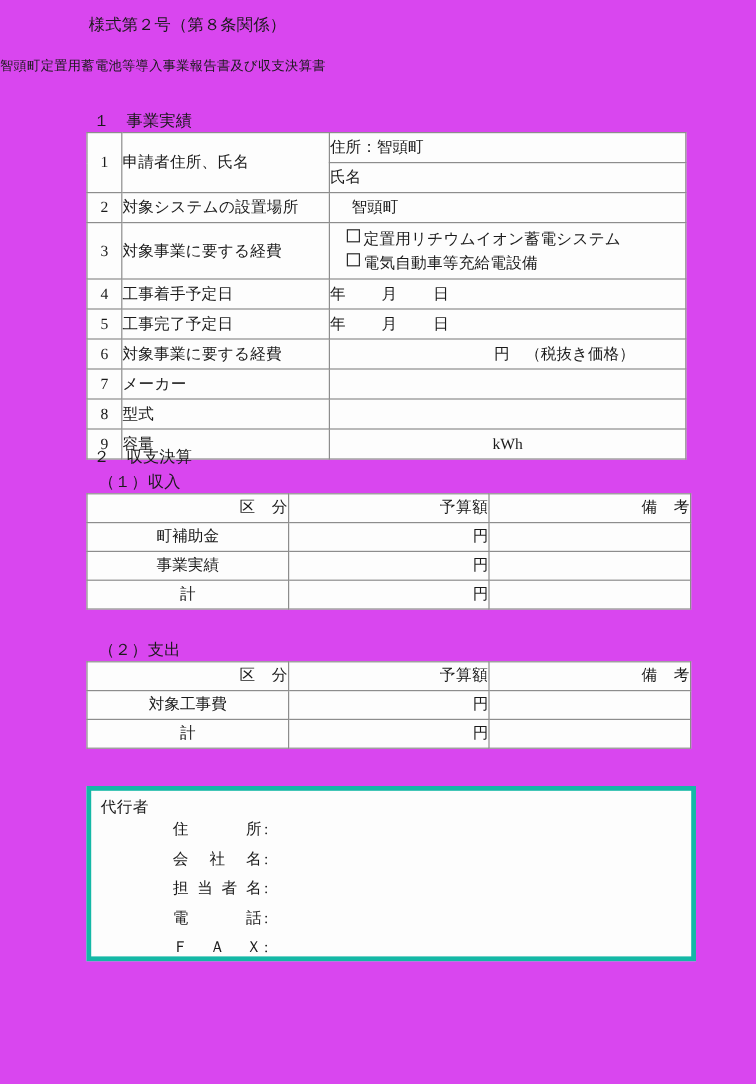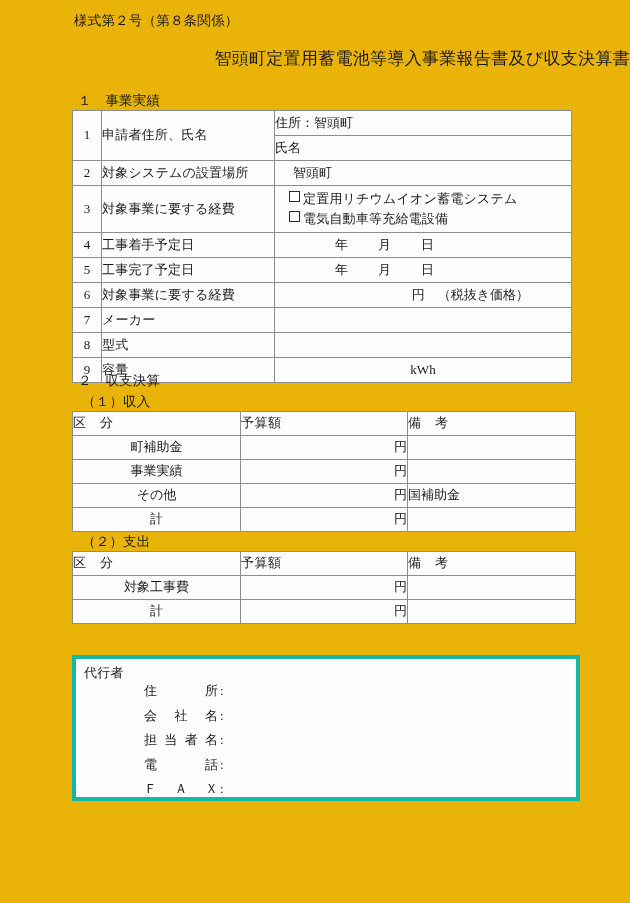--- a/index.html
+++ b/index.html
@@ -12,39 +12,39 @@
     height: 903px;
     font-family: "Liberation Serif", "DejaVu Serif", serif;
     color: #1a1a1a;
     position: relative;
     overflow: hidden;
   }
   .page {
     position: relative;
     width: 630px;
     height: 903px;
-    background: #eab308;
+    background: #d946ef;
   }
 
   
   .form-no {
     position: absolute;
     left: 74px;
     top: 12px;
     font-size: 13.5px;
     letter-spacing: 0.2px;
     white-space: nowrap;
   }
   .doc-title {
     position: absolute;
     left: 0;
     top: 47px;
     width: 630px;
-    text-align: right;
-    font-size: 17px;
+    text-align: left;
+    font-size: 11px;
     letter-spacing: 0.3px;
     white-space: nowrap;
   }
   .section-head {
     position: absolute;
     font-size: 13.5px;
     letter-spacing: 0.2px;
     white-space: nowrap;
   }
   .sec1 { left: 78px; top: 92px; }
@@ -83,40 +83,40 @@
     white-space: nowrap;
   }
   .t1-val {
     padding-left: 8px;
     font-size: 13px;
     white-space: nowrap;
   }
   .t1-val.indent { padding-left: 18px; }
   .t1-val.center { text-align: center; padding-left: 0; }
   .t1-val.right-ish { text-align: right; padding-right: 42px; }
-  .t1-val.dateline { padding-left: 60px; }
+  .t1-val.dateline { }
   .cb { letter-spacing: 0.2px; font-family: Liberation Serif, serif; }
   .cb .box {
     display: inline-block;
     width: 9px;
     height: 9px;
     border: 1px solid #2b2b2b;
     margin-right: 3px;
     vertical-align: 1px;
   }
   .sp-date { display: inline-block; width: 30px; }
 
   
   #t2 { left: 72px; top: 411px; width: 500px; }
   #t3 { left: 72px; top: 551px; width: 500px; }
   #t2 td, #t3 td { height: 23px; }
   .c-kubun   { width: 167px; text-align: center; }
   .c-yosan   { width: 166px; }
   .c-biko    { width: 167px; }
-  .hd { text-align: left; letter-spacing: 0.5px; }
+  .hd { text-align: right; letter-spacing: 0.5px; }
   .money { text-align: right; padding-right: 10px; }
   .note  { text-align: left; padding-left: 8px; }
 
   
   #agent-box {
     position: absolute;
     left: 72px;
     top: 655px;
     width: 500px;
     height: 138px;
@@ -246,25 +246,20 @@
         <td class="c-kubun">町補助金</td>
         <td class="c-yosan money">円</td>
         <td class="c-biko note"></td>
       </tr>
       <tr>
         <td class="c-kubun">事業実績</td>
         <td class="c-yosan money">円</td>
         <td class="c-biko note"></td>
       </tr>
       <tr>
-        <td class="c-kubun">その他</td>
-        <td class="c-yosan money">円</td>
-        <td class="c-biko note">国補助金</td>
-      </tr>
-      <tr>
         <td class="c-kubun">計</td>
         <td class="c-yosan money">円</td>
         <td class="c-biko note"></td>
       </tr>
     </tbody>
   </table>
 
   <div class="section-head sub2">（２）支出</div>
 
   <table class="grid" id="t3">

